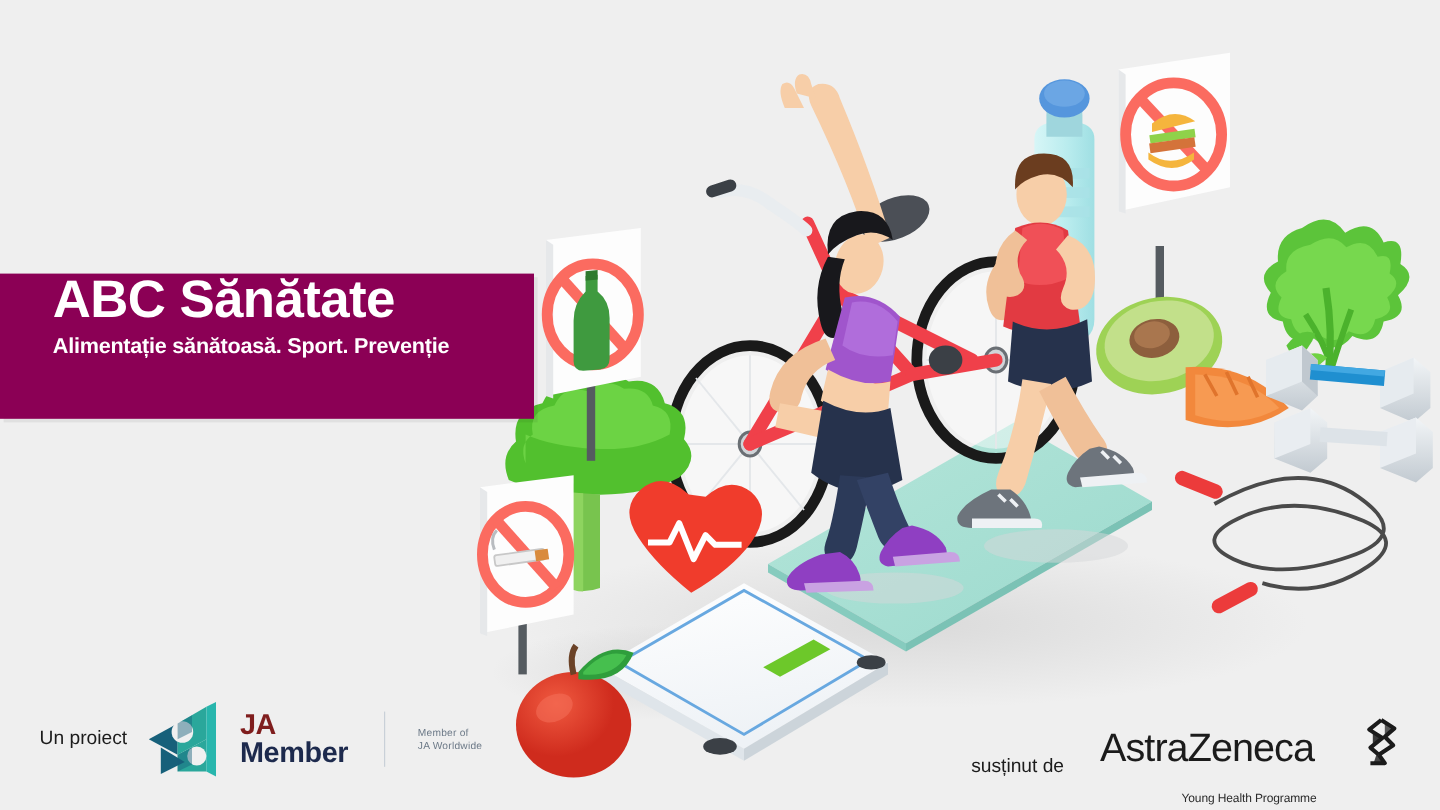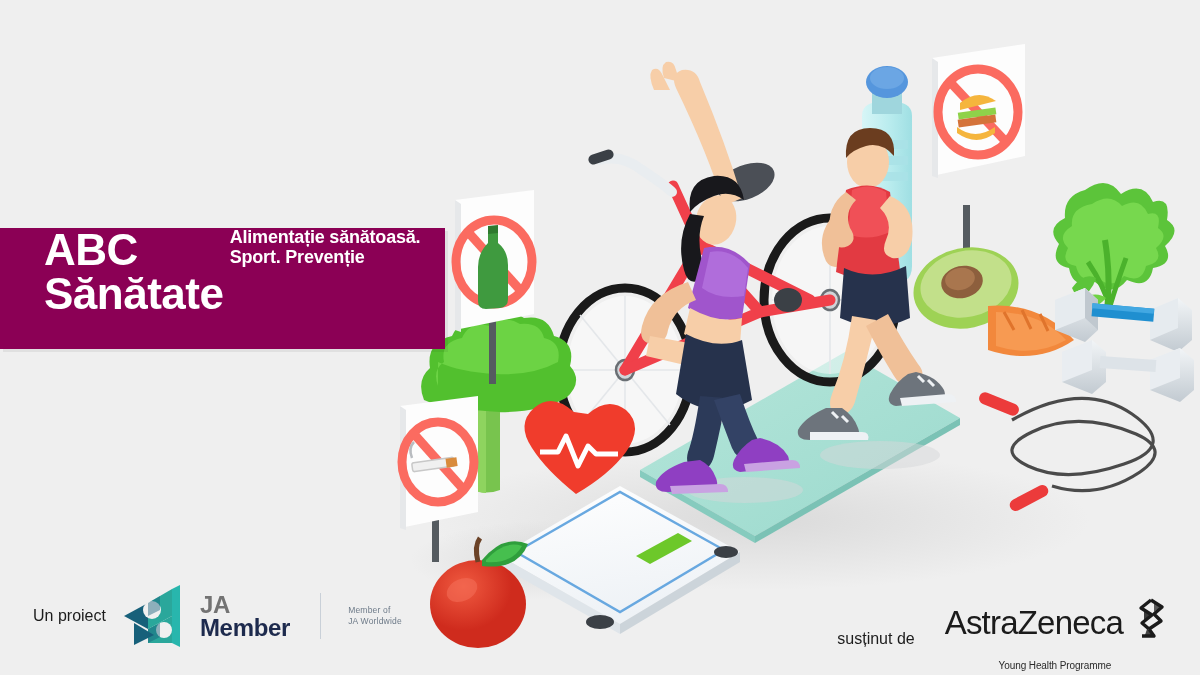--- a/index.html
+++ b/index.html
@@ -14,21 +14,21 @@
   
   #illustration{position:absolute;left:0;top:0;width:1200px;height:675px;}
   #illustration svg{display:block;width:1200px;height:675px;}
 
   
   #banner{
     position:absolute;left:0;top:228px;width:445px;height:121px;
     background:#8b0055;
     box-shadow:3px 3px 0 rgba(0,0,0,0.06);
     z-index:30;
-    display:flex;flex-direction:row;justify-content:center;
+    display:flex;flex-direction:column;
     padding-left:44px;box-sizing:border-box;
   }
   #banner .ttl{
     color:#ffffff;font-size:44px;font-weight:bold;line-height:1.0;
     letter-spacing:-0.5px;margin:0 0 7px 0;
   }
   #banner .sub{
     color:#ffffff;font-size:18px;font-weight:bold;line-height:1.1;margin:0;
     letter-spacing:-0.2px;
   }
@@ -37,27 +37,27 @@
   #footer{position:absolute;left:0;bottom:0;width:1200px;height:110px;z-index:30;}
 
   .foot-left{position:absolute;left:33px;bottom:26px;display:flex;align-items:center;gap:14px;}
   .foot-right{position:absolute;right:35px;bottom:4px;display:flex;align-items:center;gap:30px;text-align:right;}
 
   .foot-label{font-size:16px;color:#1c1c1c;white-space:nowrap;}
 
   .ja-lockup{display:flex;align-items:center;gap:14px;}
   .ja-mark{width:66px;height:66px;flex:0 0 auto;}
   .ja-words{display:flex;flex-direction:column;line-height:0.97;}
-  .ja-words .l1{font-size:24px;font-weight:bold;color:#737373;letter-spacing:-0.3px;}
+  .ja-words .l1{font-size:24px;font-weight:bold;color:#7f1d1d;letter-spacing:-0.3px;}
   .ja-words .l2{font-size:24px;font-weight:bold;color:#1d2a4d;letter-spacing:-0.3px;}
   .ja-div{width:1px;height:46px;background:#c9d0d8;margin:0 13px 0 16px;}
   .ja-member{display:flex;flex-direction:column;line-height:1.25;font-size:8.5px;color:#6d7a88;letter-spacing:0.2px;}
 
   .az-lockup{display:flex;flex-direction:column;align-items:center;}
-  .az-top{display:flex;align-items:flex-start;}
+  .az-top{display:flex;align-items:flex-start;gap:28px;}
   .az-word{font-size:33px;color:#1b1b1b;letter-spacing:-0.8px;line-height:1;font-weight:normal;}
   .az-mark{width:44px;height:44px;margin-left:-2px;margin-top:-10px;flex:0 0 auto;}
   .az-sub{font-size:10px;color:#2a2a2a;margin-top:20px;letter-spacing:-0.1px;}
 </style>
 </head>
 <body>
 
 <div id="stage">
 
   <div id="illustration">

